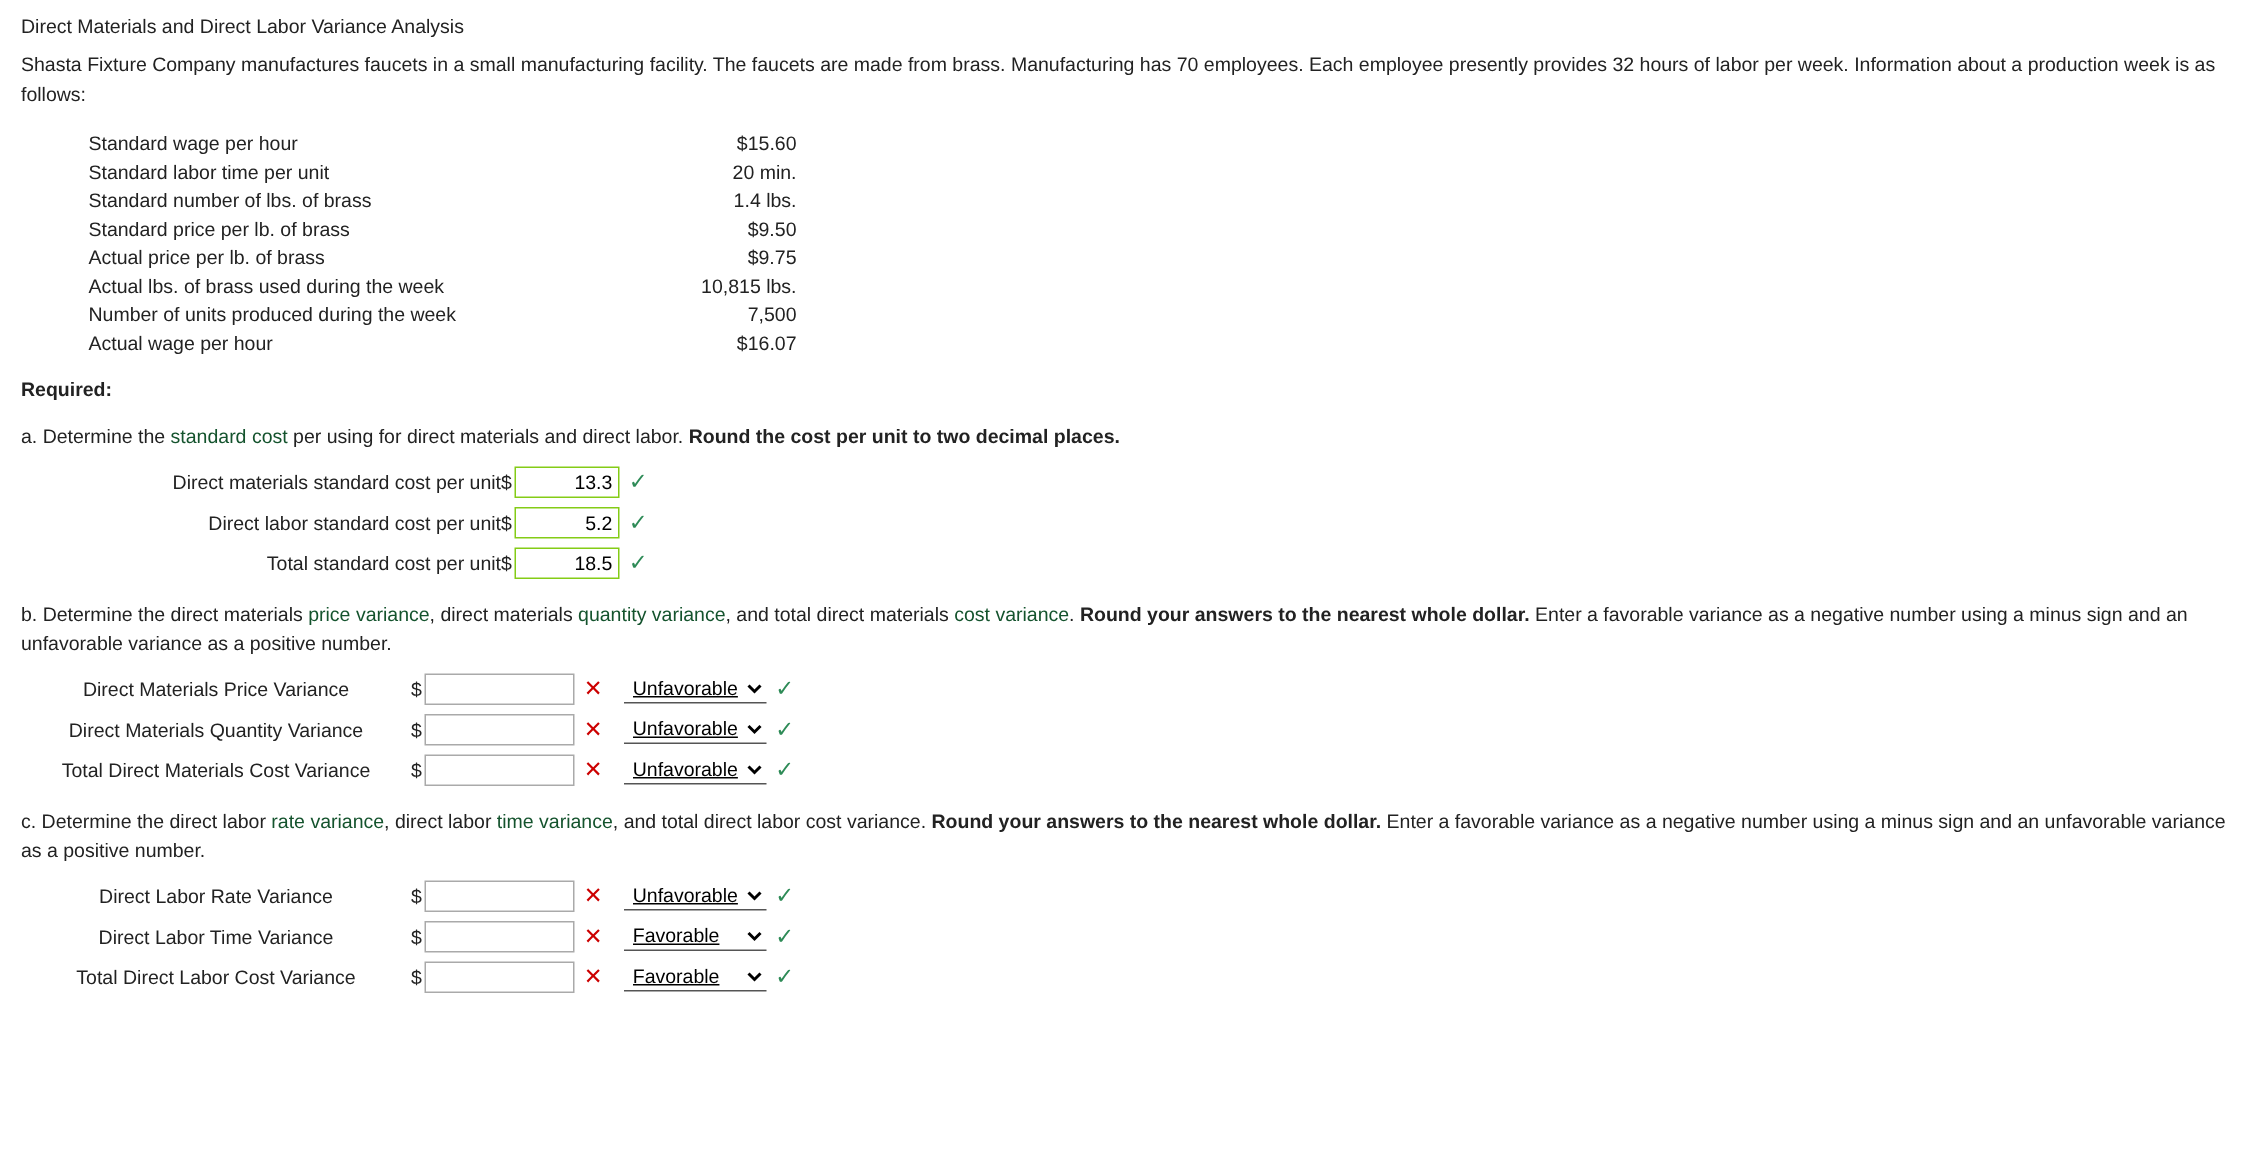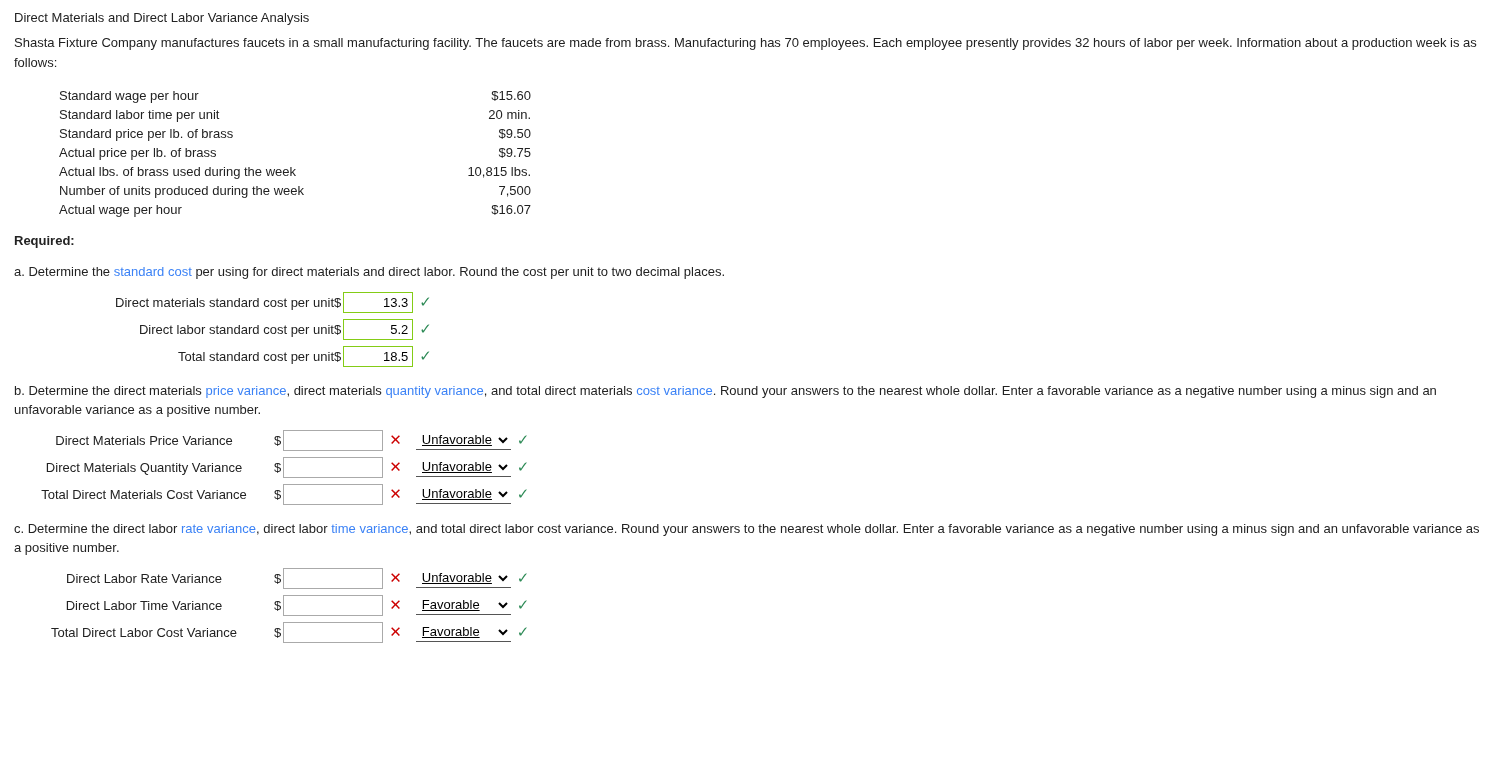--- a/index.html
+++ b/index.html
@@ -41,21 +41,21 @@
     .required-label {
       font-weight: bold;
       margin-bottom: 8px;
       font-size: 13px;
     }
     .section-instruction {
       font-size: 13px;
       margin-bottom: 10px;
       line-height: 1.5;
     }
-    .green-link { color: #3b82f6; text-decoration: none; }
+    .green-link { color: #14532d; text-decoration: none; }
     .cost-row {
       display: flex;
       align-items: center;
       margin-bottom: 6px;
     }
     .cost-row-label {
       width: 320px;
       font-size: 13px;
       text-align: right;
     }
@@ -106,38 +106,42 @@
       font-size: 13px;
       border: none;
       border-bottom: 1px solid #555;
       background: transparent;
       padding: 1px 2px;
       color: #000000;
       text-decoration: underline;
       cursor: pointer;
     }
     .section-gap { margin-bottom: 14px; }
-    .bold { font-weight: normal; }
+    .bold { font-weight: bold; }
   </style>
 </head>
 <body>
 
 <div class="page-title">Direct Materials and Direct Labor Variance Analysis</div>
 
 <div class="intro-text">Shasta Fixture Company manufactures faucets in a small manufacturing facility. The faucets are made from brass. Manufacturing has 70 employees. Each employee presently provides 32 hours of labor per week. Information about a production week is as follows:</div>
 
 <table class="info-table">
   <tbody id="info-tbody">
       <tr>
         <td>Standard wage per hour</td>
         <td>$15.60</td>
       </tr>
       <tr>
         <td>Standard labor time per unit</td>
         <td>20 min.</td>
+      </tr>
+      <tr>
+        <td>Standard number of lbs. of brass</td>
+        <td>1.4 lbs.</td>
       </tr>
       <tr>
         <td>Standard price per lb. of brass</td>
         <td>$9.50</td>
       </tr>
       <tr>
         <td>Actual price per lb. of brass</td>
         <td>$9.75</td>
       </tr>
       <tr>

